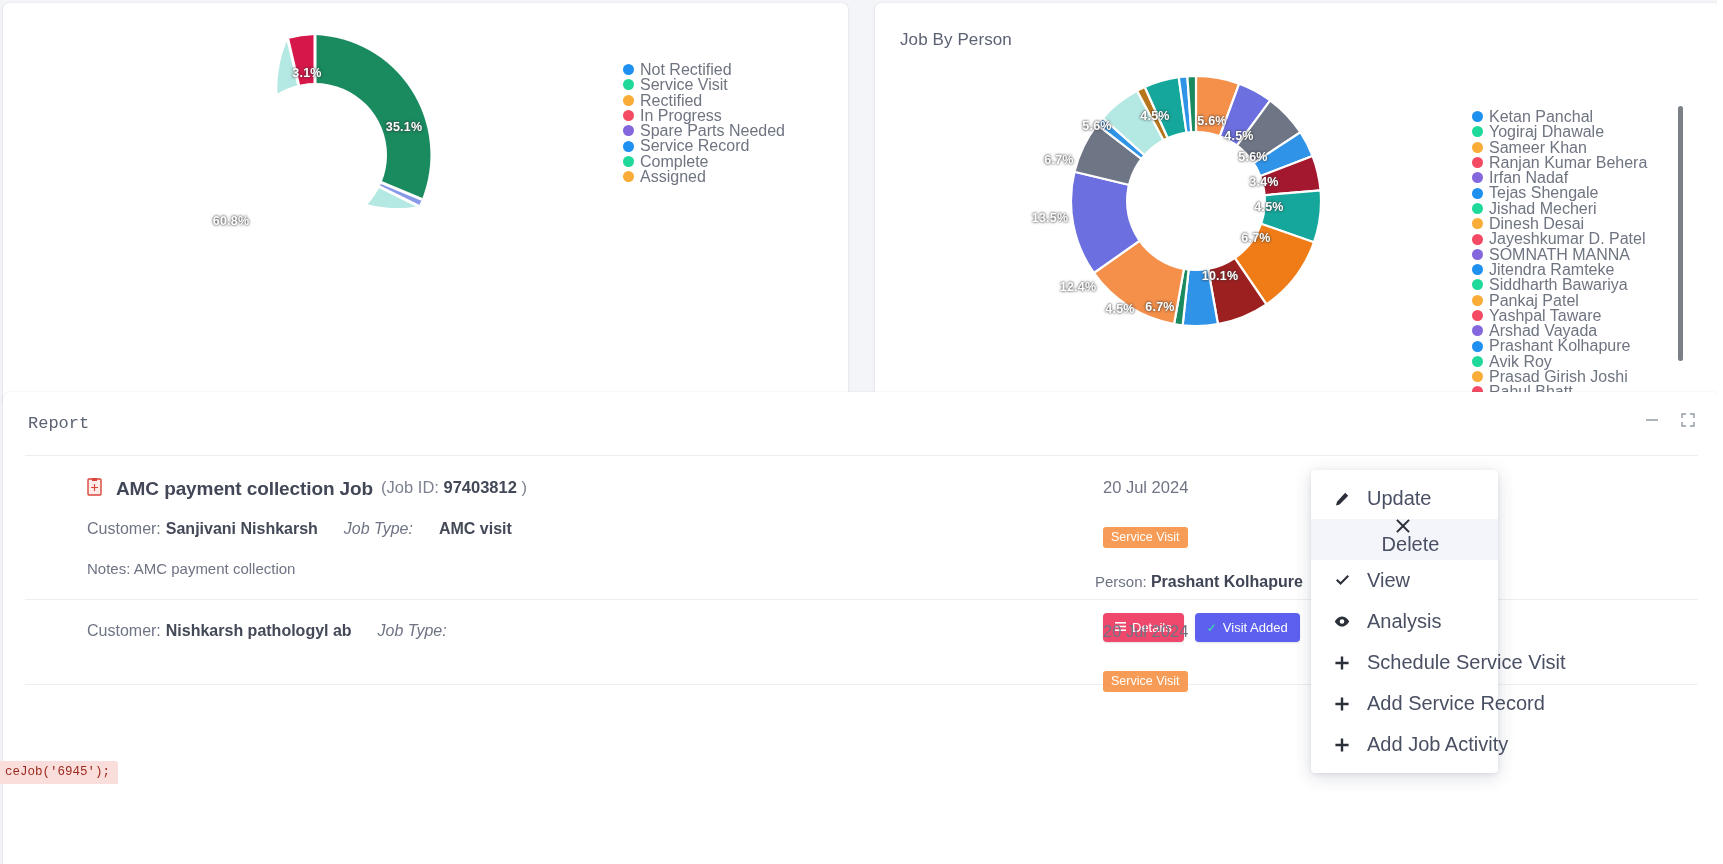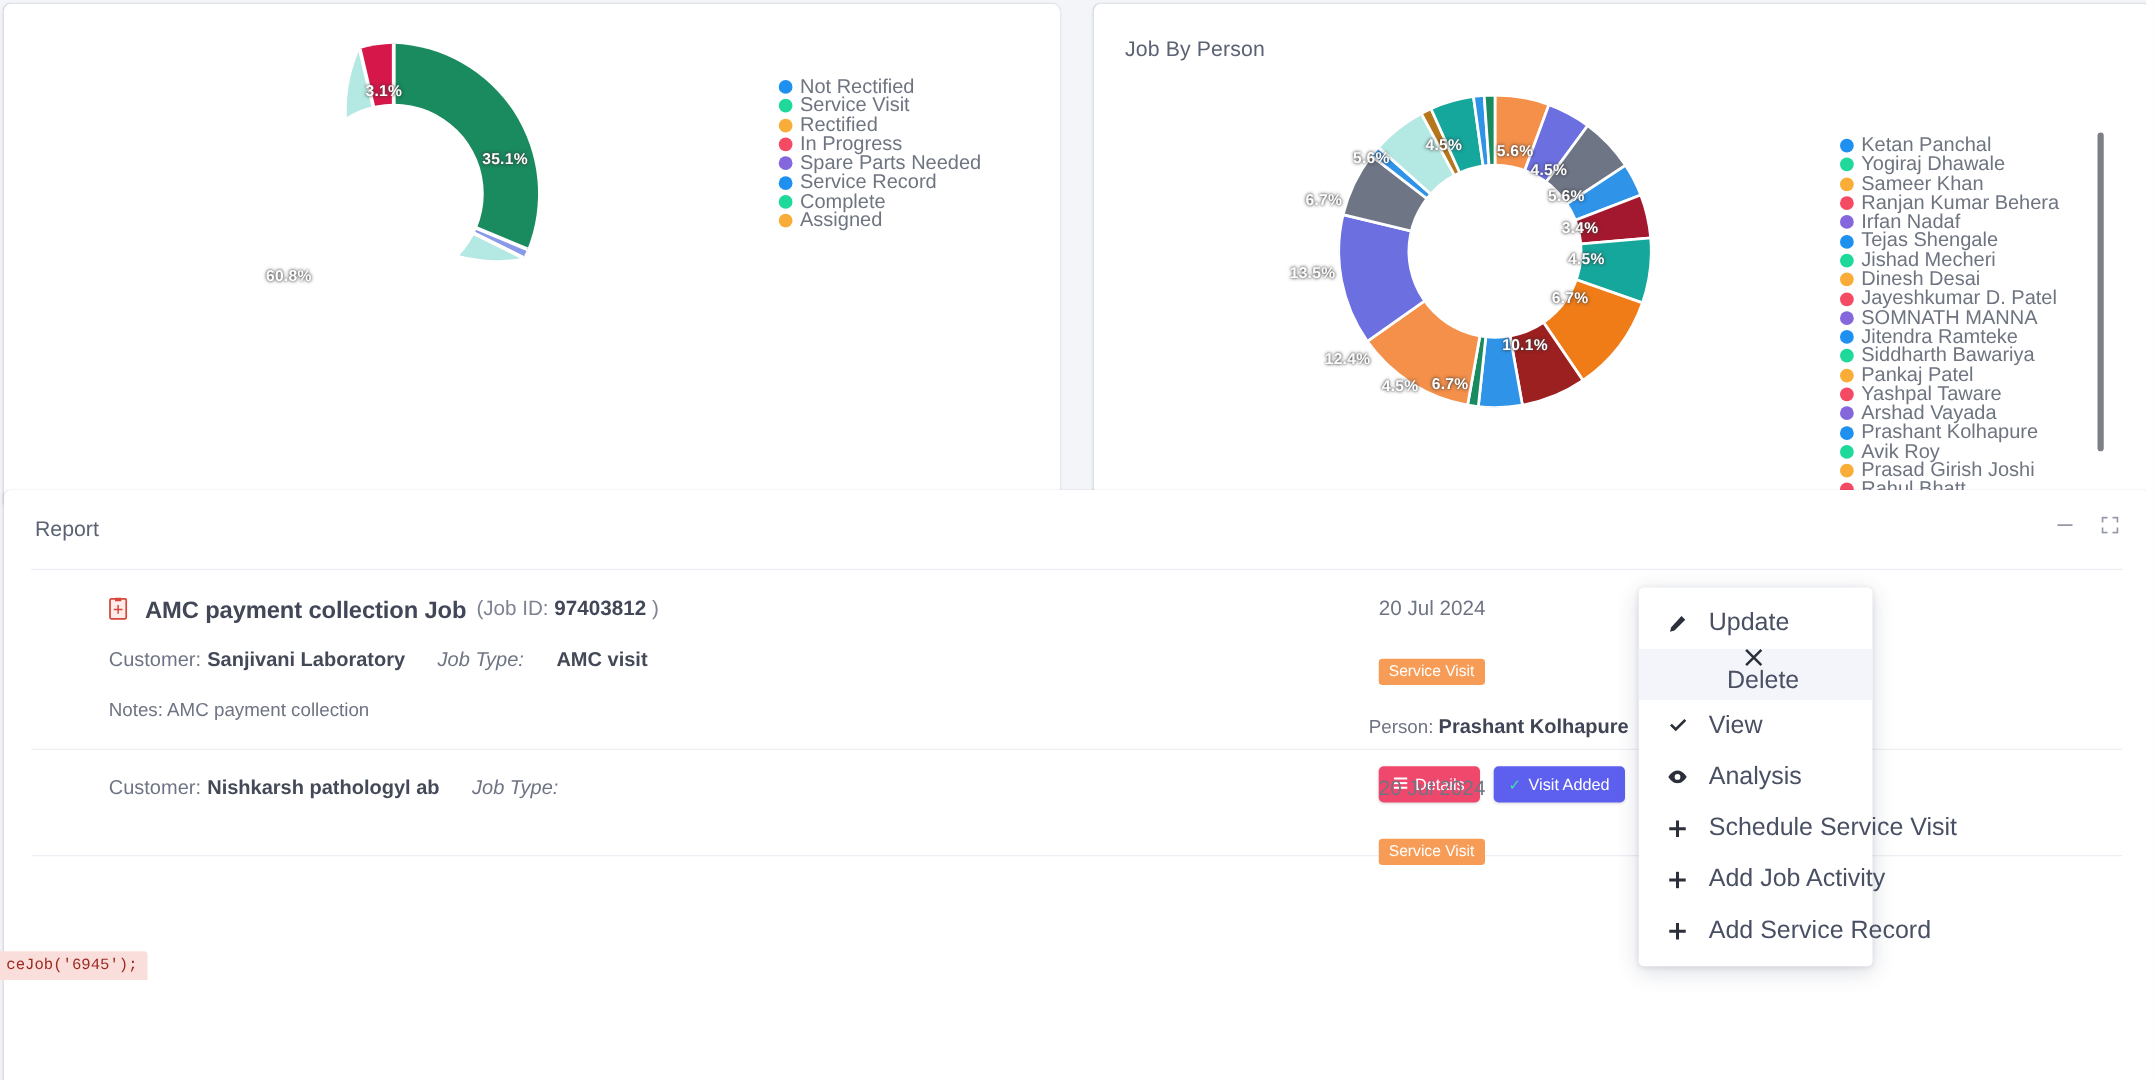--- a/index.html
+++ b/index.html
@@ -89,20 +89,21 @@
     border-radius: 6px;
     box-shadow: 0 1px 3px rgba(30,40,70,0.10), 0 0 1px rgba(30,40,70,0.12);
     overflow: hidden;
   }
   .report-head {
     height: 63px;
     display: flex;
     align-items: center;
     padding: 0 24px 0 25px;
     position: relative;
+    font-family: Liberation Mono, monospace;
   }
   .report-title {
     font-size: 17px;
     color: #5b6273;
   }
   .report-tools {
     position: absolute;
     right: 24px;
     top: 20px;
     display: flex;
@@ -503,21 +504,21 @@
             </span>
             <span class="job-name">AMC payment collection Job</span>
             <span class="job-id-wrap">
               <span>(Job ID:</span>
               <span class="job-id-val">97403812</span>
               <span>)</span>
             </span>
           </div>
           <div class="job-meta">
             <span class="lbl">Customer:</span>
-            <span class="val">Sanjivani Laboratory</span>
+            <span class="val">Sanjivani Nishkarsh</span>
             <span class="jt">Job Type:</span>
               <span class="jt jtv">AMC visit</span>
           </div>
           <div class="job-notes">Notes: AMC payment collection</div>
         </div>
 
         <div class="job-right" style="left:1078px; width:600px;">
           <div class="job-date">20 Jul 2024</div>
           <div class="badge">Service Visit</div>
           <div class="person-line">
@@ -606,28 +607,28 @@
             </svg>
           </span>
           <span>Schedule Service Visit</span>
         </div>
         <div class="ctx-item">
           <span class="ctx-ic">
             <svg width="14" height="14" viewBox="0 0 14 14">
               <path d="M5.8 0.4 H8.2 V5.8 H13.6 V8.2 H8.2 V13.6 H5.8 V8.2 H0.4 V5.8 H5.8 Z" fill="#2b2f3a"></path>
             </svg>
           </span>
-          <span>Add Job Activity</span>
+          <span>Add Service Record</span>
         </div>
         <div class="ctx-item">
           <span class="ctx-ic">
             <svg width="14" height="14" viewBox="0 0 14 14">
               <path d="M5.8 0.4 H8.2 V5.8 H13.6 V8.2 H8.2 V13.6 H5.8 V8.2 H0.4 V5.8 H5.8 Z" fill="#2b2f3a"></path>
             </svg>
           </span>
-          <span>Add Service Record</span>
+          <span>Add Job Activity</span>
         </div>
       </div>
   </div>
 
   <div class="status-snippet">ceJob('6945');</div>
 
 </div>
 
 </body></html>

